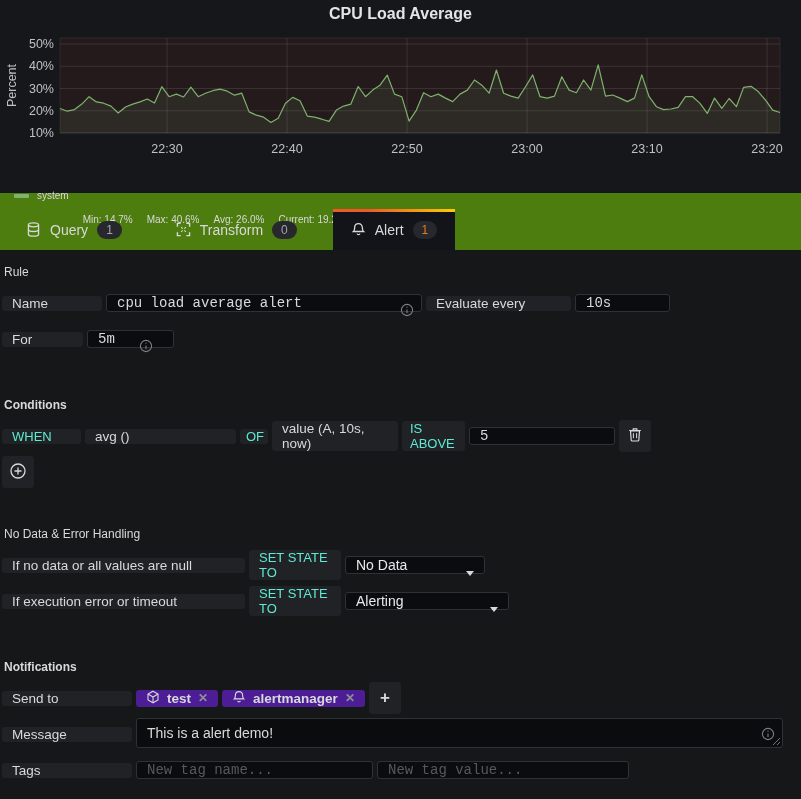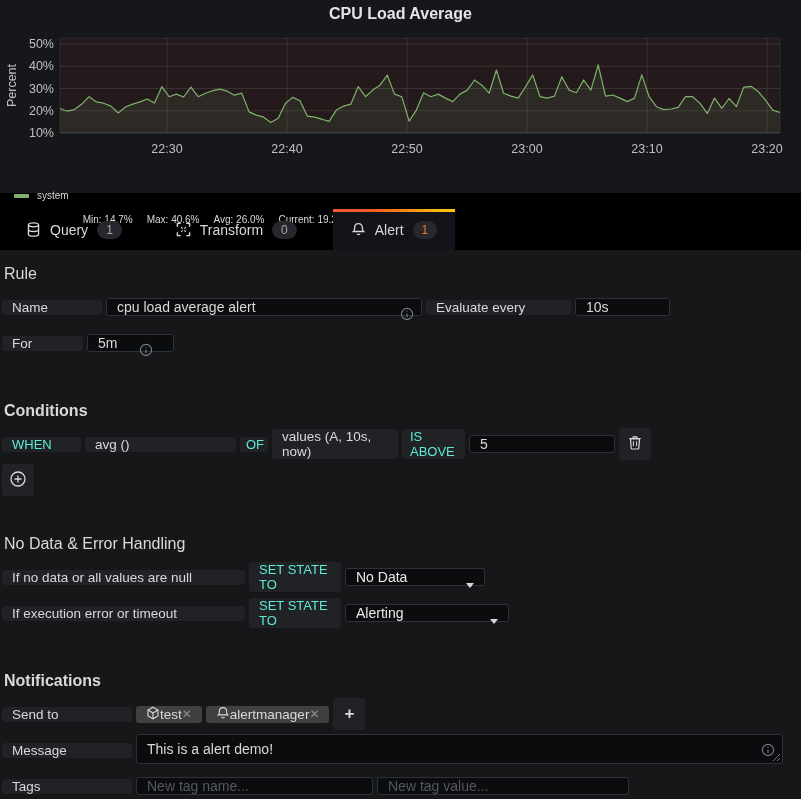--- a/index.html
+++ b/index.html
@@ -13,55 +13,55 @@
   .chart-panel { position:relative; width:801px; height:193px; background:#15171a; }
   .chart-title { position:absolute; top:5px; left:0; width:100%; text-align:center;
     font-size:16px; font-weight:700; color:#e3e4e6; }
   .chart-svg { position:absolute; top:0; left:0; }
   .legend { position:absolute; left:14px; top:166px; display:flex; align-items:center;
     font-size:10px; color:#d8d9da; }
   .legend-swatch { width:15px; height:4px; border-radius:1px; background:#7eb26d; margin-right:8px; }
   .legend-name { margin-right:14px; }
   .legend-stat { margin-right:14px;margin-top:48px; }
   
-  .tabbar { width:801px; height:57px; background:#000000; display:flex; align-items:flex-end; padding-left:8px; }
+  .tabbar { width:801px; height:57px; background:#4d7c0f; display:flex; align-items:flex-end; padding-left:8px; }
   .tab { height:41px; display:flex; align-items:center; gap:9px; padding:0 18px;
     font-size:14px; color:#d8d9da; position:relative; margin-right:18px; cursor:pointer; }
   .tab.active { background:#121419; }
   .tab.active::before { content:""; position:absolute; top:0; left:0; right:0; height:3px;
     background:linear-gradient(90deg,#f05a28 30%,#fbca0a 99%); }
   .tab .ticon { display:flex; align-items:center; }
   .badge { background:#26282e; color:#a3a6ab; border-radius:11px; padding:2px 9px; font-size:12px; }
   .badge.orange { color:#eb7b18; }
   
   .content { padding:0 2px; }
-  .section-heading { font-size:16px; font-weight:400; color:#d8d9da; margin:0 0 0 2px; }
+  .section-heading { font-size:12px; font-weight:400; color:#d8d9da; margin:0 0 0 2px; }
   .mt-first { margin-top:15px; }
   .mt-sec { margin-top:43px;font-weight:bold; }
   .mt-sec2 { margin-top:39px; }
   .frow { display:flex; gap:4px; height:32px; margin-top:4px; align-items:center; }
   .frow.after-h { margin-top:8px; }
   .lbl { background:#202226; border-radius:3px; display:flex; align-items:center;
     padding:0 10px; font-weight:500; font-size:13.5px; color:#d8d9da; flex:0 0 auto; }
   .lbl.blue { color:#5eead4; font-size:13px; font-weight:500; }
   .inp { background:#0b0c0e; border:1px solid #2e3238; border-radius:3px; color:#d8d9da;
-    padding:0 10px; font-size:14px; font-family:Liberation Sans, sans-serif; outline:none; }
+    padding:0 10px; font-size:14px; font-family:Liberation Mono, monospace; outline:none; }
   .inp::placeholder { color:#55585e; }
   .inp-wrap { position:relative; flex:0 0 auto; }
   .inp-wrap .inp { width:100%; height:100%; }
   .info-right { position:absolute; right:8px; top:9px; }
   .info-mid { position:absolute; left:52px; top:9px; }
   .select { background:#0b0c0e; border:1px solid #2e3238; border-radius:3px; position:relative;
     display:flex; align-items:center; padding:0 10px; font-size:14px; color:#e8e9ea; cursor:pointer; }
   .caret { position:absolute; right:10px; top:14px; width:0; height:0;
     border-left:4px solid transparent; border-right:4px solid transparent; border-top:5px solid #d8d9da; }
   .icon-btn { width:32px; height:32px; background:#202226; border-radius:3px;
     display:flex; align-items:center; justify-content:center; cursor:pointer; flex:0 0 auto; }
-  .chip { background:#404040; border-radius:3px; display:flex; align-items:center; 
-    padding:0 10px; font-size:13.5px; font-weight:400; color:#d8d9da; cursor:default; }
+  .chip { background:#4c1d95; border-radius:3px; display:flex; align-items:center; gap:7px;
+    padding:0 10px; font-size:13.5px; font-weight:700; color:#d8d9da; cursor:default; }
   .chip .x { color:#8e9196; font-size:12px; cursor:pointer; }
   .plus-lbl { color:#d8d9da; font-size:17px; font-weight:700; }
   .msg-wrap { position:relative; }
   .msg { background:#0b0c0e; border:1px solid #2e3238; border-radius:3px; color:#d8d9da;
     padding:6px 26px 6px 10px; font-size:14px; font-family:"Liberation Sans", sans-serif;
     resize:none; outline:none; width:100%; height:100%; }
   .resize-corner { position:absolute; right:2px; bottom:2px; }
 </style>
 </head>
 <body>
@@ -176,21 +176,21 @@
         </svg>
       </span>
     </div>
   </div>
 
   <h4 class="section-heading mt-sec">Conditions</h4>
   <div class="frow after-h">
     <div class="lbl blue" style="width:79px">WHEN</div>
     <div class="lbl" style="width:151px">avg ()</div>
     <div class="lbl blue" style="width:28px;padding:0 6px">OF</div>
-    <div class="lbl" style="width:126px">values (A, 10s, now)</div>
+    <div class="lbl" style="width:126px">value (A, 10s, now)</div>
     <div class="lbl blue" style="width:63px;padding:0 8px">IS ABOVE</div>
     <div class="inp-wrap" style="width:146px">
       <input class="inp" value="5" style="">
     </div>
     <div class="icon-btn">
       <span>
         <svg width="14" height="15" viewBox="0 0 14 15" fill="none" stroke="#d8d9da" stroke-width="1.2">
           <path d="M2.5 4h9l-.7 9.2a1 1 0 0 1-1 .8H4.2a1 1 0 0 1-1-.8L2.5 4z"></path>
           <path d="M1.2 3.5h11.6M5.2 3.3V1.8h3.6v1.5"></path>
           <path d="M5.4 6.2v5M8.6 6.2v5" stroke-width="1"></path>

